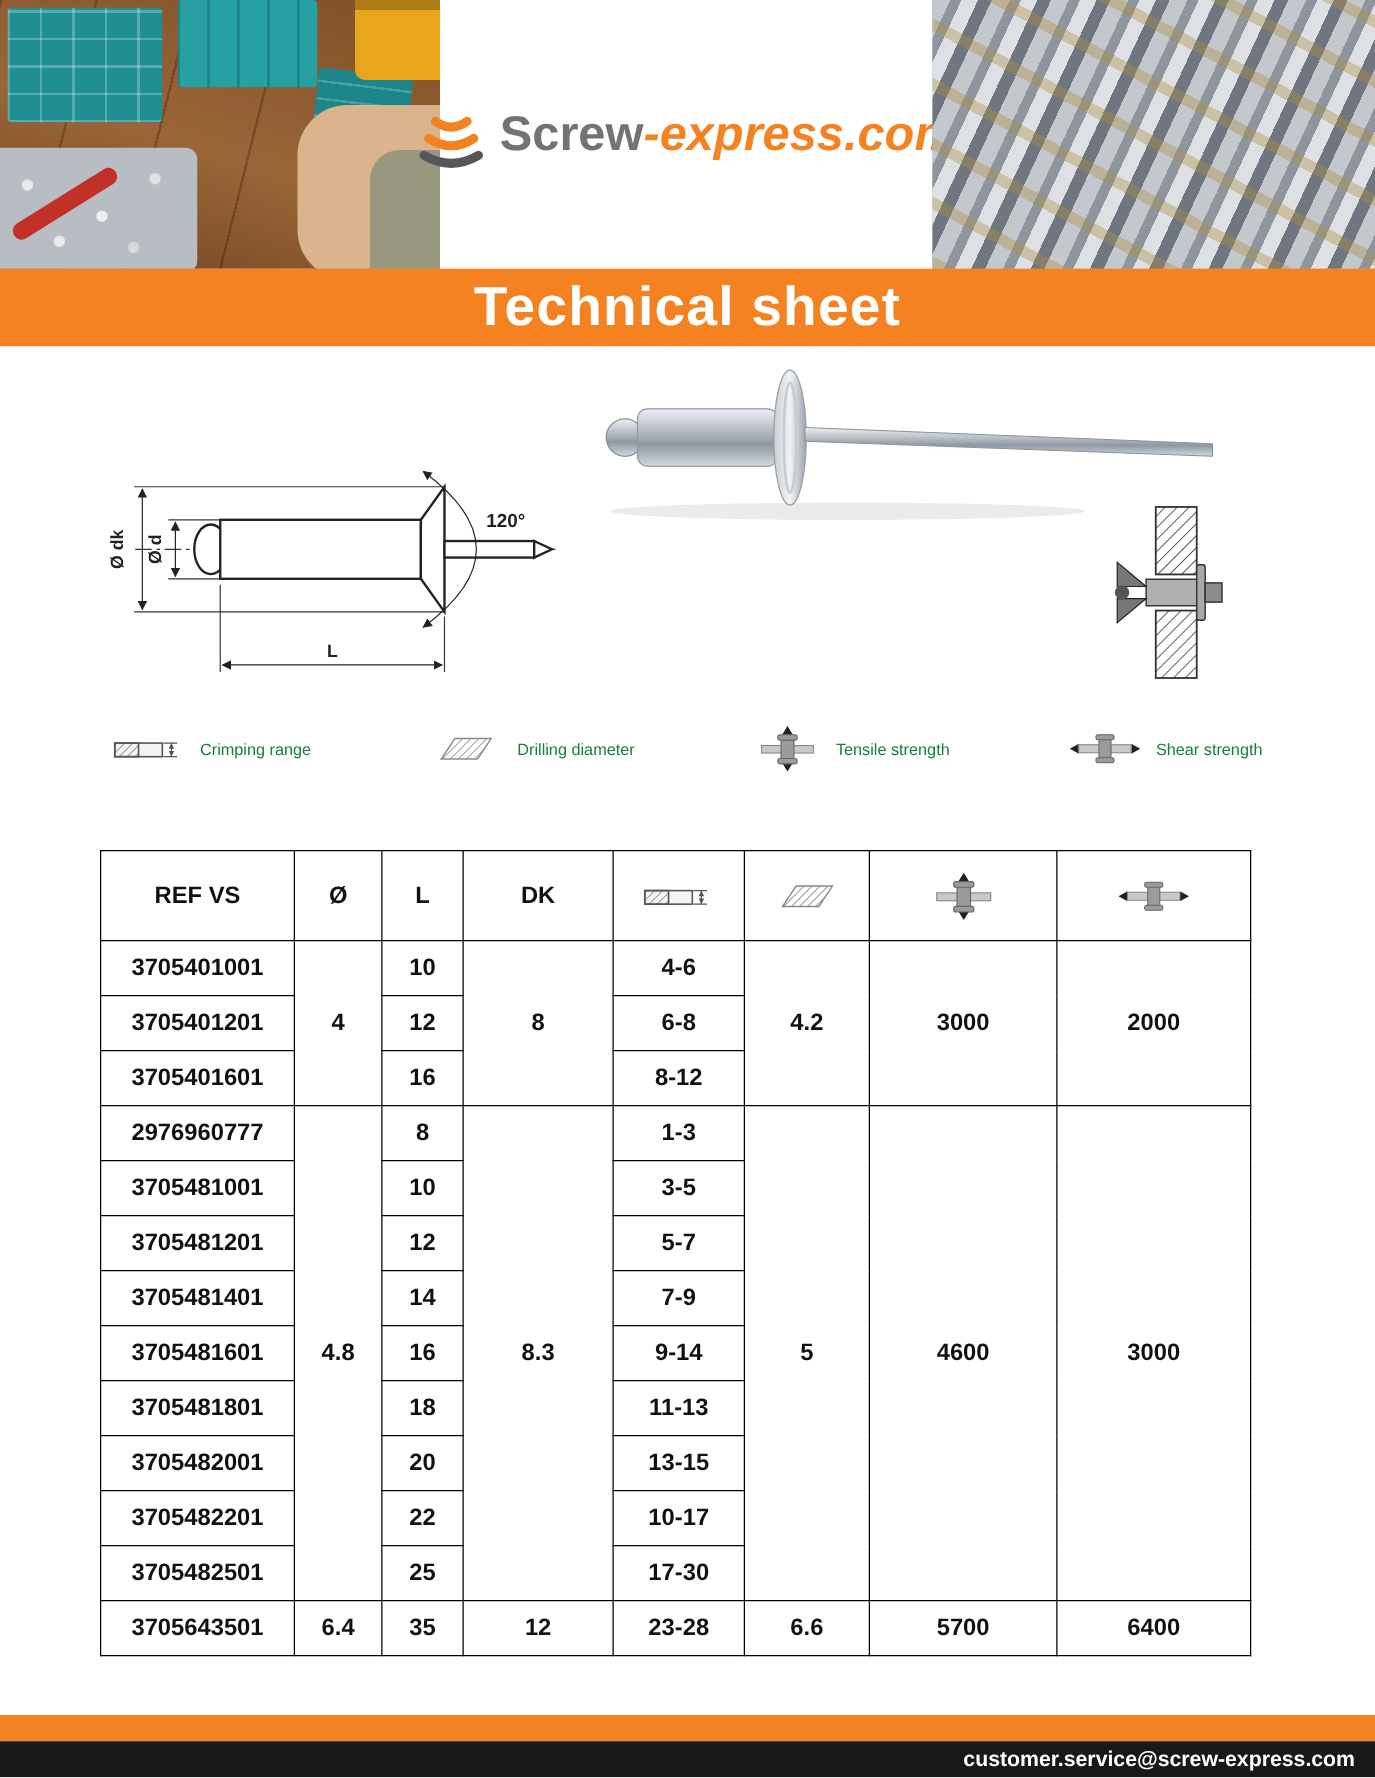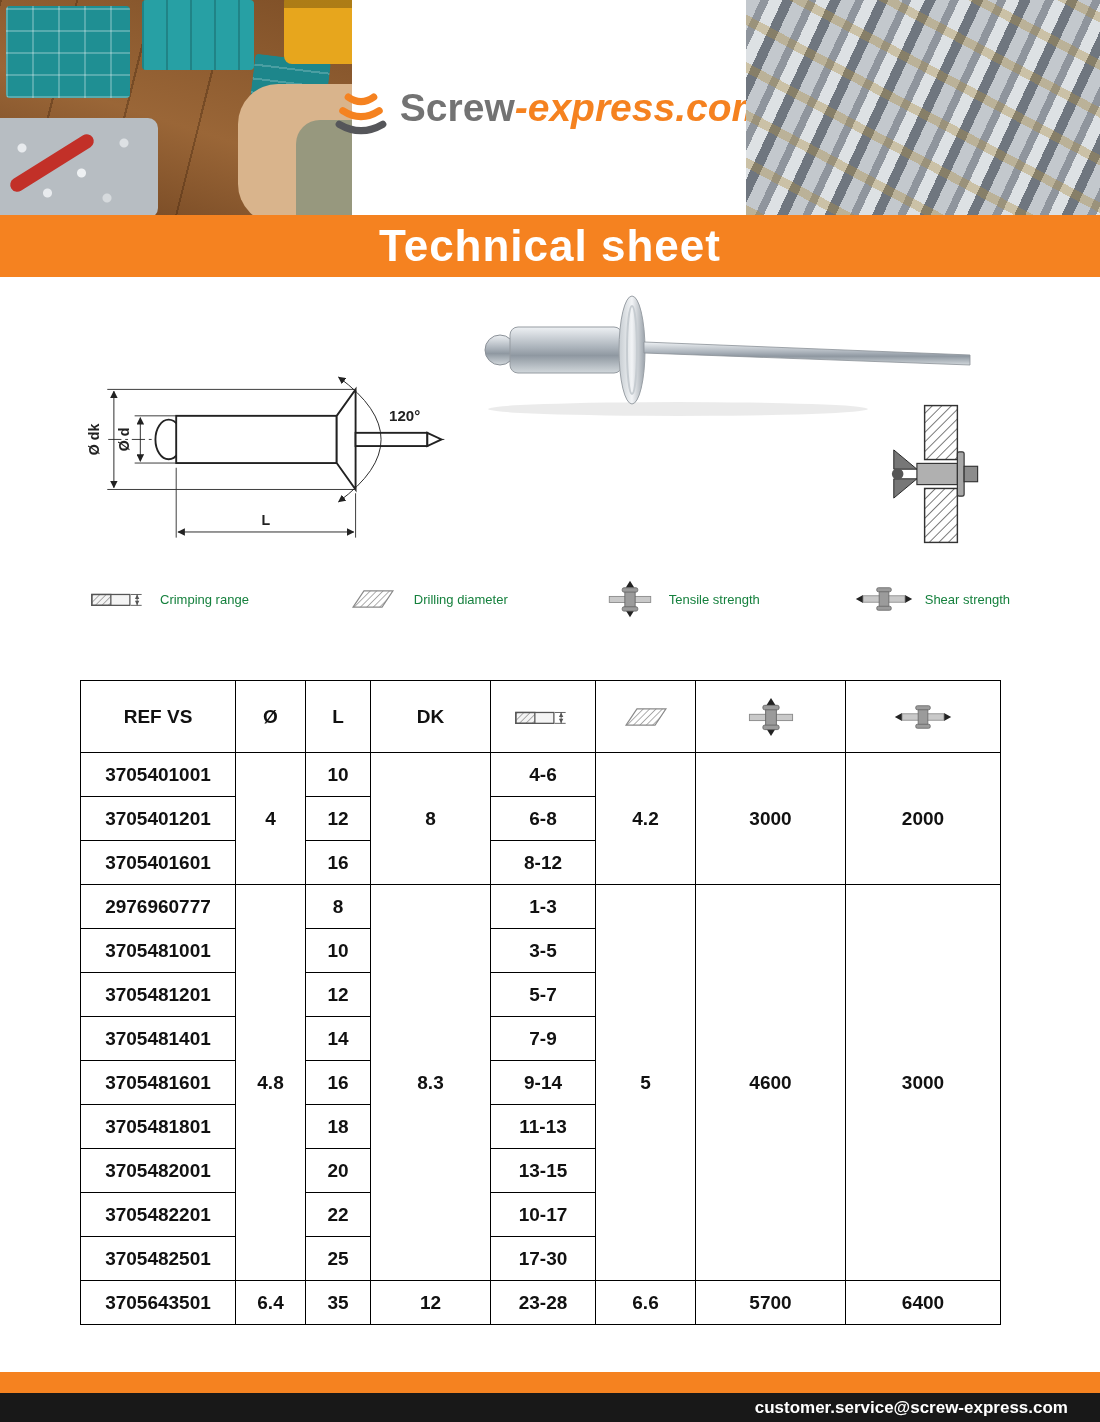--- a/index.html
+++ b/index.html
@@ -69,21 +69,21 @@
   .spec th, .spec td { border:1px solid #000; text-align:center; vertical-align:middle;
     font-weight:bold; font-size:19px; color:#111; padding:0 4px; }
   .spec thead tr { height:72px; }
   .spec tbody tr { height:44px; }
   .th-ic { width:58px; height:30px; vertical-align:middle; }
   .th-ic.tall { height:40px; width:54px; }
 
   
   .footer-orange { position:absolute; left:0; right:0; bottom:29px; height:21px; background:#f58220; }
   .footer-dark { position:absolute; left:0; right:0; bottom:0; height:29px; background:#181818;
-    display:flex; align-items:center; justify-content:flex-end; padding-right:32px; }
+    display:flex; align-items:center; justify-content:flex-end; padding-right:16px; }
   .footer-email { color:#fff; font-size:17px; font-weight:bold; text-decoration:none; }
 
   .defs-hidden { position:absolute; width:0; height:0; overflow:hidden; }
 </style>
 </head>
 <body>
 
 <svg class="defs-hidden" aria-hidden="true">
   <defs>
     <pattern id="legendHatch" width="5" height="5" patternUnits="userSpaceOnUse" patternTransform="rotate(45)">

